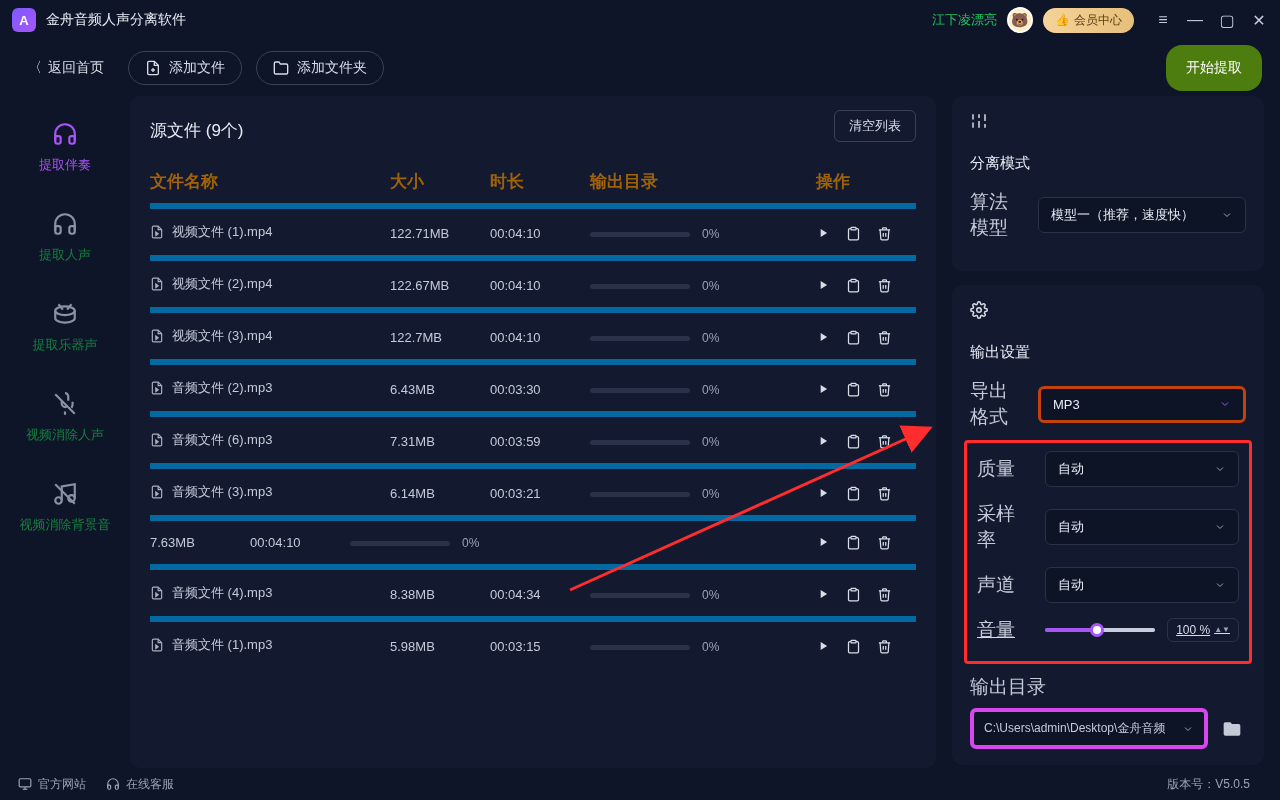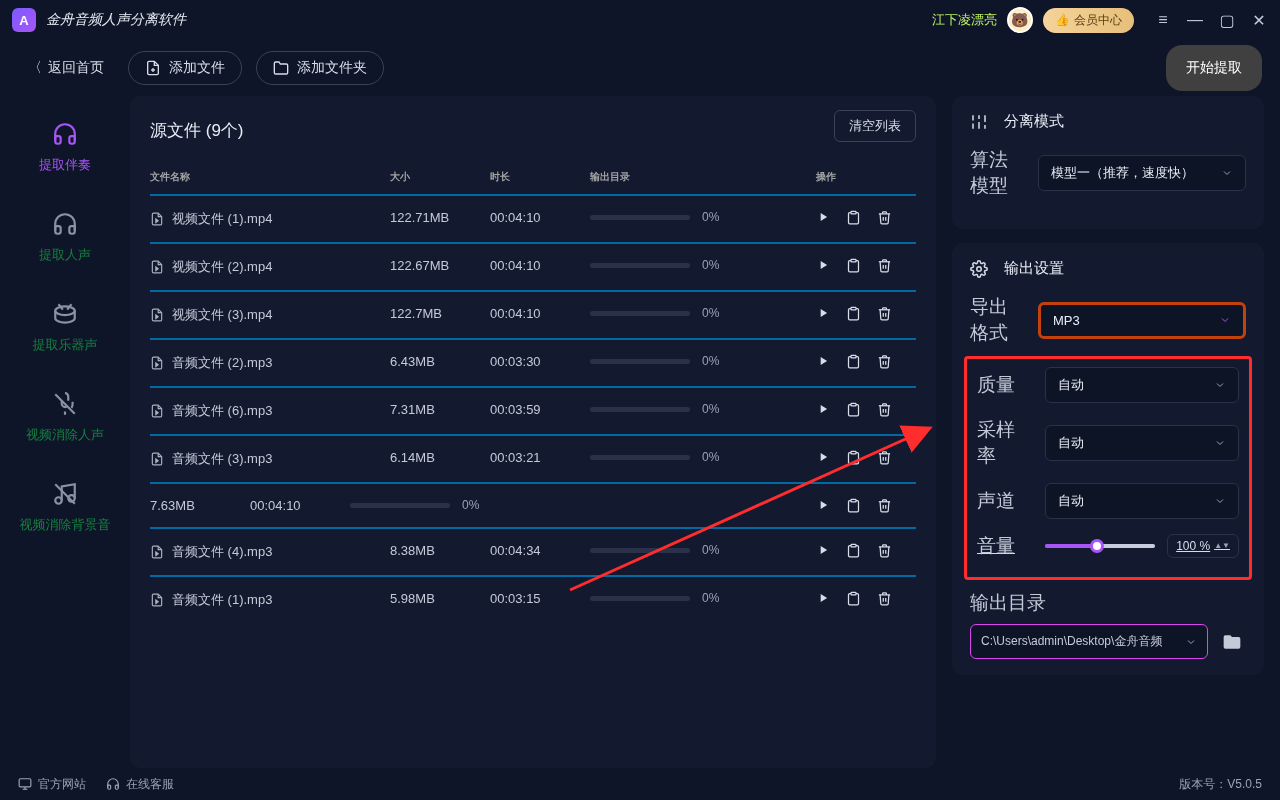--- a/index.html
+++ b/index.html
@@ -1,68 +1,68 @@
 <!DOCTYPE html>
 <html><head>
 <meta charset="utf-8">
 <style>
 * { box-sizing: border-box; margin: 0; padding: 0; font-family: "Microsoft YaHei", -apple-system, sans-serif; }
 body { background: #0e1528; color: #d8dde8; width: 1280px; height: 800px; overflow: hidden; position: relative; }
 .titlebar { height: 40px; display: flex; align-items: center; padding: 0 12px; }
 .logo { width: 24px; height: 24px; background: linear-gradient(135deg,#7b5bff,#a855f7); border-radius: 6px; display: flex; align-items: center; justify-content: center; margin-right: 10px; font-size: 13px; font-weight: bold; color: #fff;}
-.app-title { font-size: 14px; color: #e8ecf5; font-weight: 500; font-style: italic; }
+.app-title { font-size: 14px; color: #e8ecf5; font-weight: 500; }
 .title-right { margin-left: auto; display: flex; align-items: center; gap: 10px; }
-.user-name { font-size: 13px; color: #bef264; }
+.user-name { font-size: 13px; color: #22c55e; }
 .avatar { width: 26px; height: 26px; border-radius: 50%; background: radial-gradient(circle,#fff 30%, #ffd770 100%); border:2px solid #fff; display:flex;align-items:center;justify-content:center;font-size:14px;}
 .vip-btn { background: linear-gradient(90deg,#f5d39a,#e6c07a); color: #5a3e12; border-radius: 14px; padding: 4px 12px; font-size: 12px; display:flex;align-items:center;gap:4px; cursor:pointer;}
 .win-ctrl { display: flex; gap: 14px; margin-left: 10px; }
 .win-ctrl span { width: 18px; height: 18px; display:flex;align-items:center;justify-content:center; cursor:pointer; color:#c5cad8;}
 .topbar { height: 56px; display: flex; align-items: center; padding: 0 18px; }
 .back-btn { display: flex; align-items: center; gap: 6px; font-size: 14px; cursor: pointer; padding:6px 10px;}
 .pill-btn { border: 1px solid #3a4258; border-radius: 18px; padding: 7px 16px; font-size: 14px; display:flex;align-items:center;gap:8px; cursor:pointer; margin-left:14px;}
-.start-btn { margin-left: auto; background: #404040; color: #fff; border-radius: 16px; padding: 14px 20px; font-size: 14px; cursor:pointer;}
+.start-btn { margin-left: auto; background: #4d7c0f; color: #fff; border-radius: 16px; padding: 14px 20px; font-size: 14px; cursor:pointer;}
 .main { display: flex; height: calc(800px - 40px - 56px - 32px); }
 .sidebar { width: 130px; padding-top: 8px; }
 .nav-item { display:flex; flex-direction:column; align-items:center; gap:8px; padding:16px 0 20px; cursor:pointer; color:#15803d; font-size:13px;}
 .nav-item.active { color:#a855f7; }
 .nav-icon { width:28px; height:28px; display:flex;align-items:center;justify-content:center;}
 .content { flex:1; padding:0 14px 0 0; }
 .panel { background:#131a30; border-radius:10px; padding:14px 20px 20px; height:100%; overflow:hidden;}
 .panel-head { display:flex; align-items:flex-end; margin-bottom:18px;}
 .panel-title { font-size:17px; color:#e8ecf5;}
 .clear-btn { margin-left:auto; border:1px solid #3a4258; border-radius:6px; padding:6px 14px; font-size:13px; cursor:pointer;}
-.thead { display:flex; font-size:10px; color:#a3a3a3; font-weight:600; padding:10px 0;}
+.thead { display:flex; font-size:17px; color:#a16207; font-weight:600; padding:10px 0;}
 .col-name{flex:0 0 240px;} .col-size{flex:0 0 100px;} .col-dur{flex:0 0 100px;} .col-prog{flex:0 0 170px;} .col-act{flex:0 0 100px; margin-left:auto;}
-.row { display:flex; align-items:flex-start; padding:14px 0; border-top:2px solid #0369a1; font-size:13px; color:#c5cad8;}
+.row { display:flex; align-items:flex-end; padding:14px 0; border-top:6px solid #0369a1; font-size:13px; color:#c5cad8;}
 .fn { display:flex; align-items:center; gap:8px;}
 .file-ico { width:14px; height:14px; opacity:.85;}
 .prog-cell { display:flex; align-items:center; gap:12px;}
 .prog-bar { width:100px; height:5px; background:#2a3148; border-radius:3px;}
 .prog-txt { font-size:12px; color:#9aa2b8;}
 .act-cell { display:flex; gap:16px; margin-left:auto;}
 .act-cell svg { cursor:pointer; }
 .right-pane { width:330px; padding:0 16px 0 2px; display:flex; flex-direction:column; gap:14px;}
 .card { background:#131a30; border-radius:10px; padding:16px 18px;}
-.card-title { display:flex; align-items:flex-end; gap:16px; font-size:15px; margin-bottom:16px; color:#e8ecf5;}
+.card-title { display:flex; align-items:flex-start; gap:24px; font-size:15px; margin-bottom:16px; color:#e8ecf5;flex-direction:column;}
 .form-row { display:flex; align-items:center; gap:12px; margin-bottom:14px;}
 .form-label { font-size:19px; color:#c5cad8; width:56px;}
 .select { flex:1; background:#0d1426; border:1px solid #2a3148; border-radius:6px; padding:8px 12px; font-size:13px; color:#e8ecf5; display:flex; align-items:center; justify-content:space-between; cursor:pointer;}
 .select.accent { border:3px solid #c2410c;}
 .highlight-box { border:3px solid #ff2d2d; border-radius:4px; padding:8px 10px 4px; margin:-4px -6px 10px;}
 .slider-row { display:flex; align-items:center; gap:12px;text-decoration:underline;}
 .slider { position:relative; flex:1; height:4px; background:#5a4da8; border-radius:2px;}
 .slider-fill{position:absolute;left:0;top:0;height:100%;background:#a855f7;border-radius:2px;width:47%;}
 .slider-thumb{position:absolute;left:47%;top:50%;transform:translate(-50%,-50%);width:14px;height:14px;border-radius:50%;background:#fff;border:3px solid #a855f7;}
 .slider-rest{position:absolute;right:0;top:0;height:100%;width:53%;background:#c9cde0;border-radius:2px;}
 .vol-box{border:1px solid #2a3148;border-radius:6px;padding:4px 8px;font-size:12px;display:flex;align-items:center;gap:4px;}
 .out-row{display:flex;align-items:center;gap:10px;margin-top:8px;}
-.out-path{flex:1;background:#0d1426;border:1px solid #d946ef;border-radius:6px;padding:8px 10px;font-size:12px;color:#c5cad8;display:flex;align-items:center;justify-content:space-between;cursor:pointer;overflow:hidden;}
+.out-path{flex:1;background:#0d1426;border:4px solid #d946ef;border-radius:6px;padding:8px 10px;font-size:12px;color:#c5cad8;display:flex;align-items:center;justify-content:space-between;cursor:pointer;overflow:hidden;}
 .out-path span:first-child{white-space:nowrap;overflow:hidden;text-overflow:ellipsis;}
 .folder-btn{width:28px;height:28px;display:flex;align-items:center;justify-content:center;cursor:pointer;}
-.footer { position:absolute; bottom:0; left:0; right:0; height:32px; display:flex; align-items:center; padding:0 18px; font-size:12px; color:#9aa2b8;}
+.footer { position:absolute; bottom:0; left:0; right:12px; height:32px; display:flex; align-items:center; padding:0 18px; font-size:12px; color:#9aa2b8;}
 .footer-link{display:flex;align-items:center;gap:6px;margin-right:20px;cursor:pointer;}
 .version{margin-left:auto;}
 .arrow-annot { position:absolute; pointer-events:none; }
 svg { display:block; }
 .chev { width:12px;height:12px;}
 </style>
 </head>
 <body>
 
 <div class="titlebar">

